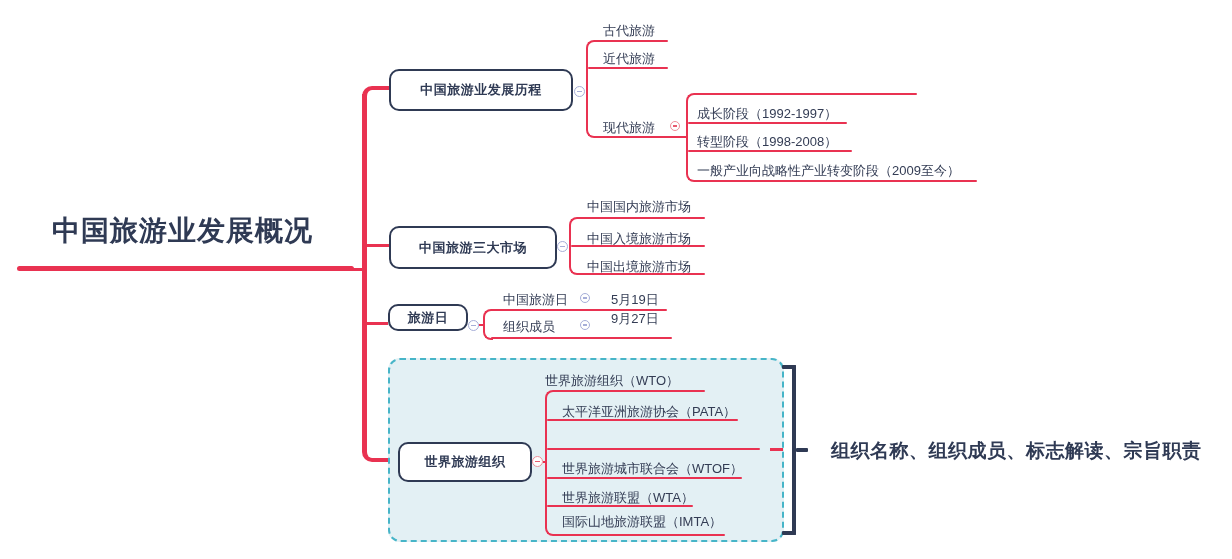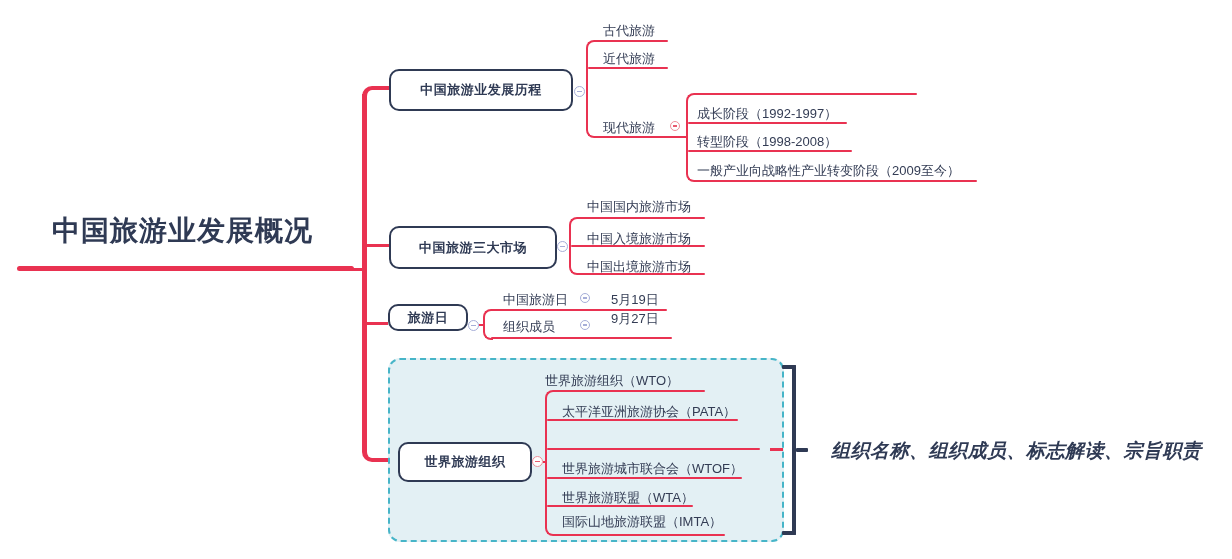--- a/index.html
+++ b/index.html
@@ -107,21 +107,21 @@
   #t-o5{ left:562px; top:489px; }
   #t-o6{ left:562px; top:513px;text-align:center; }
 
   
   #stub-bracket{ left:770px; top:448px; width:13px; height:3px; }
   #br-v{ left:792px; top:365px; width:4px; height:170px; }
   #br-t{ left:782px; top:365px; width:14px; height:4px; }
   #br-b{ left:782px; top:531px; width:14px; height:4px; }
   #br-m{ left:796px; top:448px; width:12px; height:4px; }
   #summary-text{ position:absolute; left:831px; top:438px; font-size:19px; font-weight:bold;
-                 font-style:italic; color:#2f3a54; letter-spacing:0.5px; white-space:nowrap; }
+                 color:#2f3a54; letter-spacing:0.5px; white-space:nowrap; }
 </style>
 </head>
 <body>
 
 <div id="canvas">
 
   <div id="root-title">中国旅游业发展概况</div>
   <div id="root-line"></div>
   <div id="root-stub" class="stub"></div>
 

